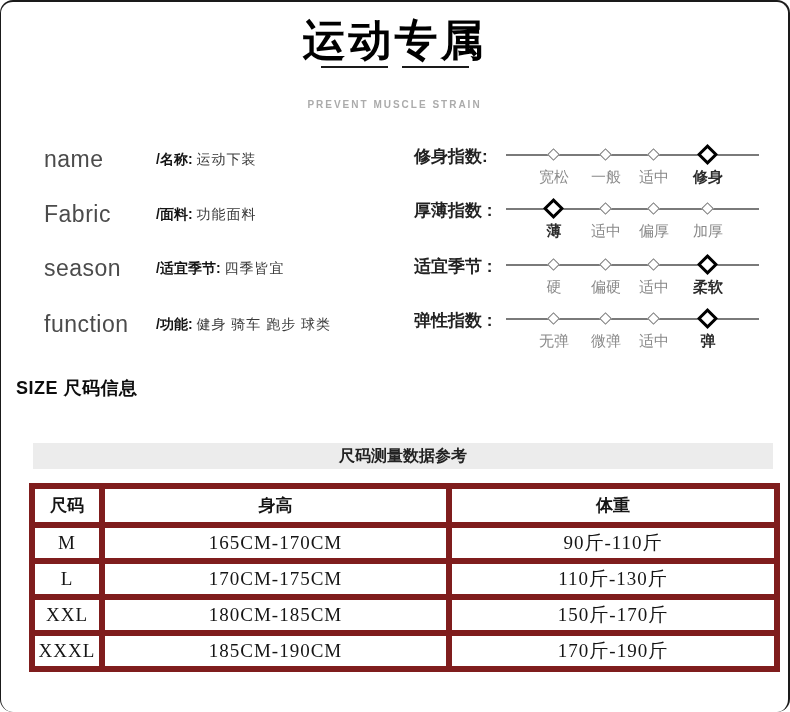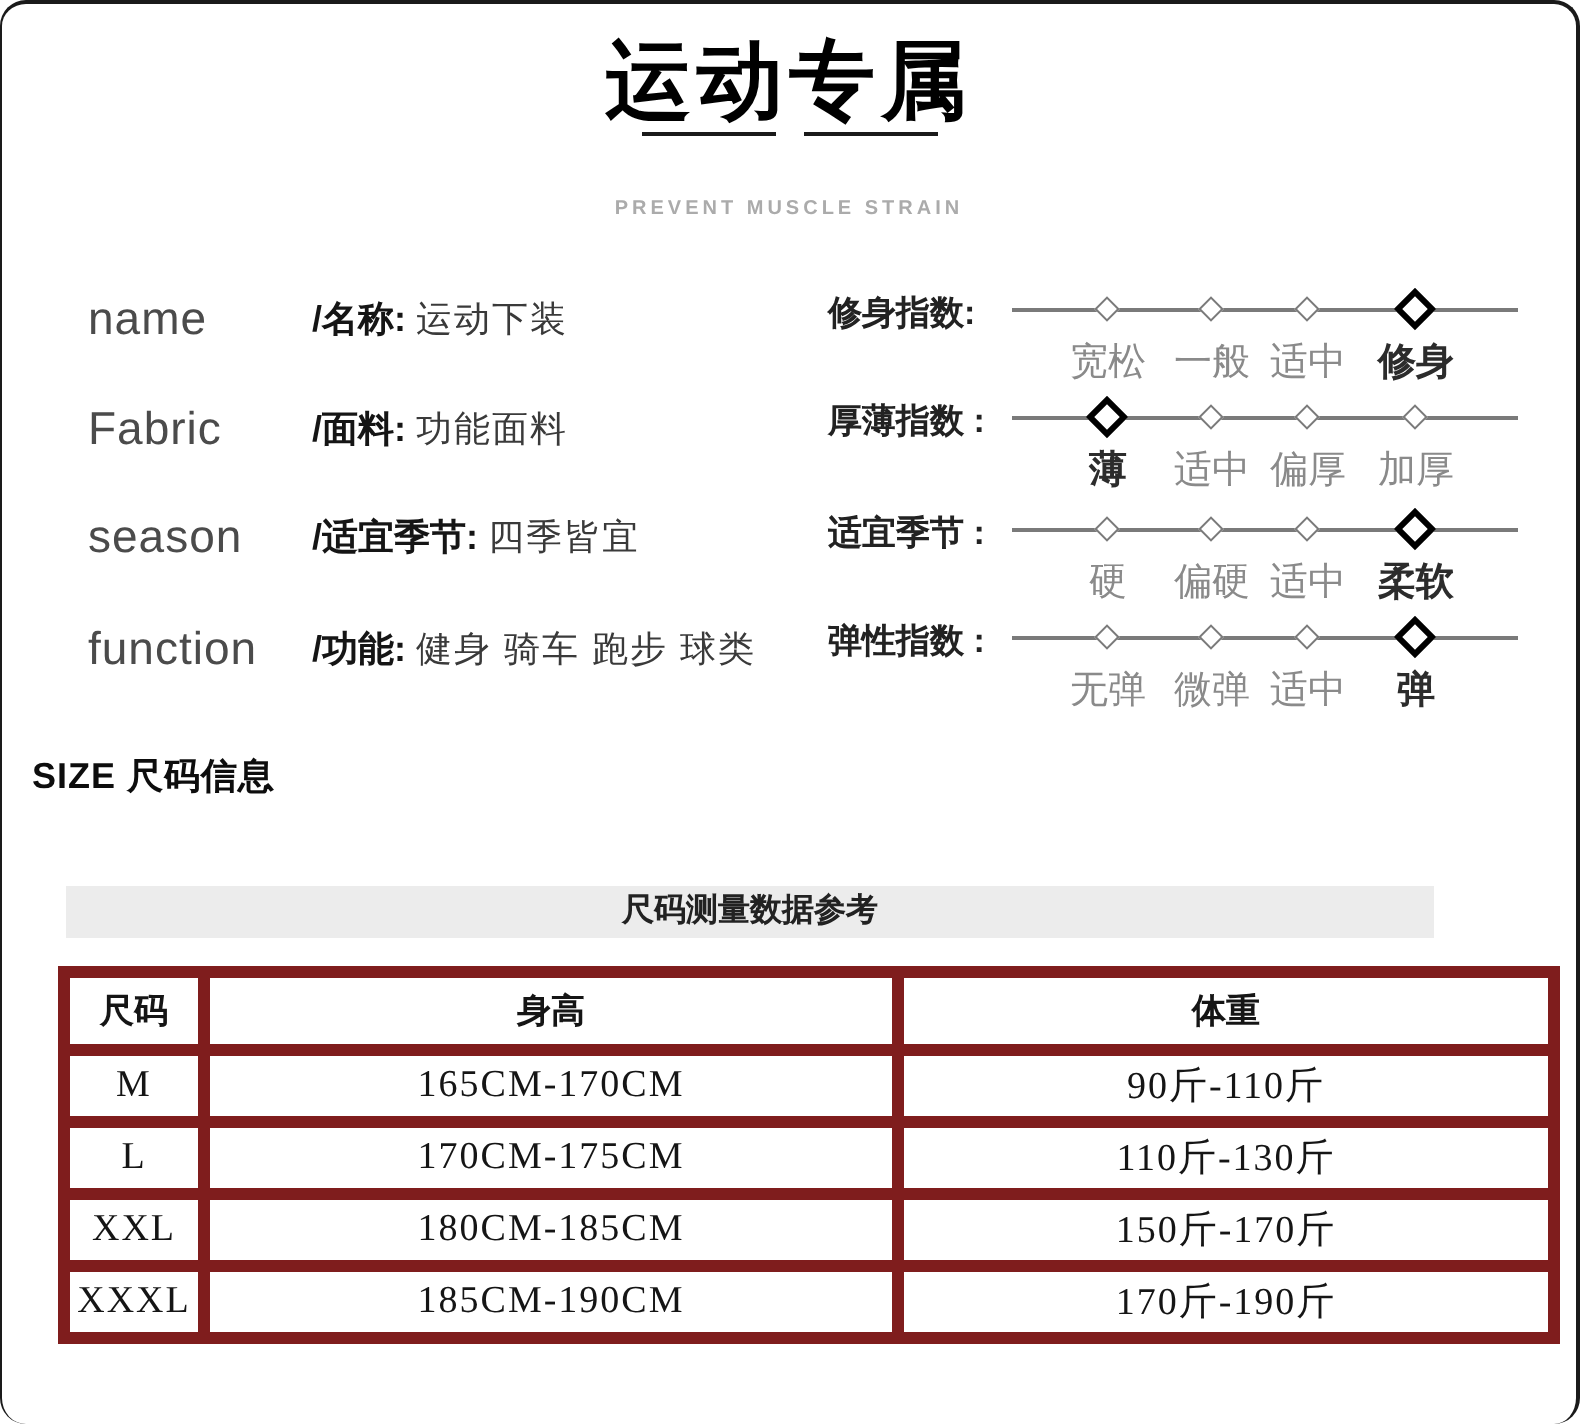--- a/index.html
+++ b/index.html
@@ -31,44 +31,44 @@
   }
   .rule{width:67px;height:2px;background:var(--rule);}
   .section-title{font-size:22px;font-weight:700;letter-spacing:0.5px;color:#171717;white-space:nowrap;}
   .tagline{
     position:absolute;top:97px;left:0;right:0;text-align:center;
     font-size:10px;font-weight:700;letter-spacing:2px;color:var(--tagline);
   }
   
   .attr-row{position:absolute;left:43px;white-space:nowrap;}
   .attr-en{display:inline-block;width:112px;font-size:23px;color:var(--en-label);letter-spacing:0.5px;vertical-align:middle;}
-  .attr-zh{font-size:18px;vertical-align:middle;}
+  .attr-zh{font-size:14px;vertical-align:middle;}
   .attr-key{font-weight:700;color:#151515;}
   .attr-value{color:#3a3a3a;letter-spacing:1px;}
   
   .scale-row{position:absolute;left:413px;width:360px;height:52px;}
   .scale-label{position:absolute;left:0;top:4px;font-size:17px;font-weight:700;color:#222;white-space:nowrap;}
   .track-line{position:absolute;left:92px;top:13px;width:253px;height:2px;background:var(--scale-line);}
   .diamond{
     position:absolute;width:7px;height:7px;background:#fff;
     border:1.5px solid var(--scale-line);transform:rotate(45deg);top:9px;
   }
   .diamond.sel{width:9px;height:9px;border:3px solid #000;top:6px;}
   .opt{
     position:absolute;top:27px;width:64px;text-align:center;
-    font-size:19px;color:var(--dim);white-space:nowrap;
+    font-size:15px;color:var(--dim);white-space:nowrap;
   }
   .opt.sel{color:#2c2c2c;font-weight:700;}
   
   .size-heading{
     position:absolute;left:15px;top:374px;margin:0;
     font-size:18px;font-weight:800;color:#0d0d0d;letter-spacing:0.5px;
   }
   .table-band{
-    position:absolute;left:32px;top:441px;width:684px;height:26px;
+    position:absolute;left:32px;top:441px;width:740px;height:26px;
     background:var(--band-bg);text-align:center;line-height:26px;
     font-size:16px;font-weight:700;color:#222;
   }
   table.size-table{
     position:absolute;left:28px;top:481px;width:745px;
     border-collapse:collapse;table-layout:fixed;
     border:2px solid #000;
   }
   .size-table th,.size-table td{border:6px solid #7f1d1d;text-align:center;padding:0;}
   .size-table th{height:33px;font-size:17px;font-weight:700;color:#151515;}

